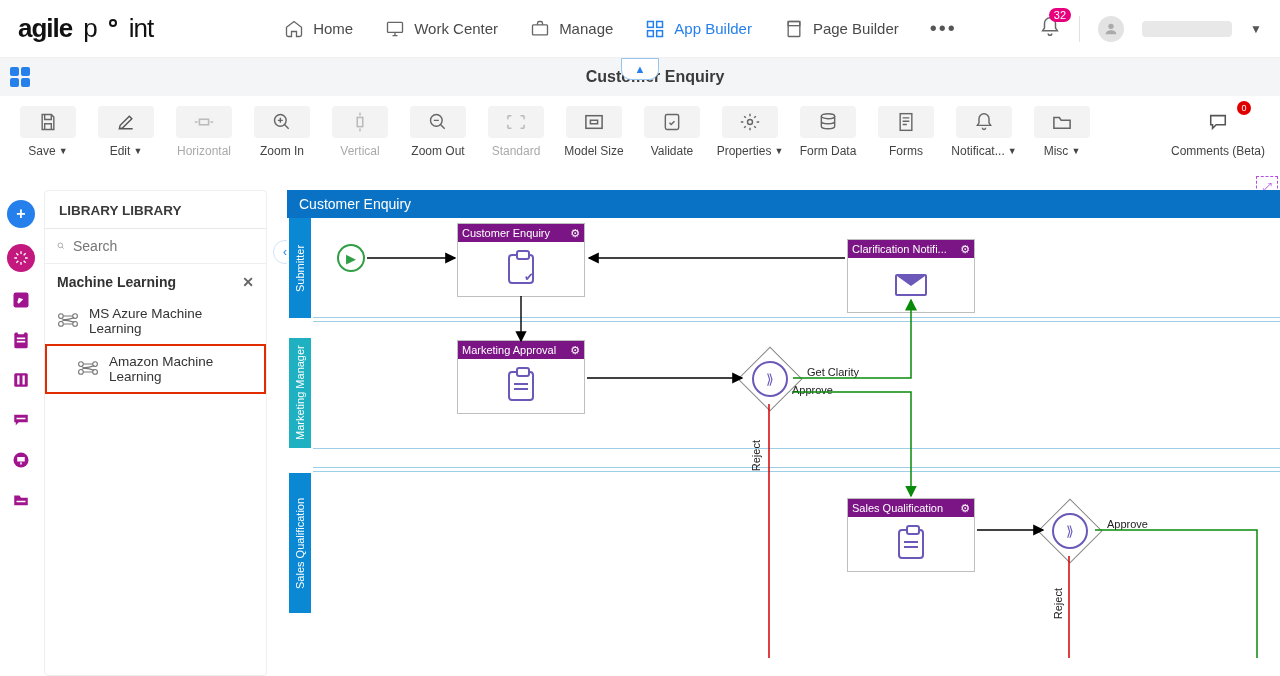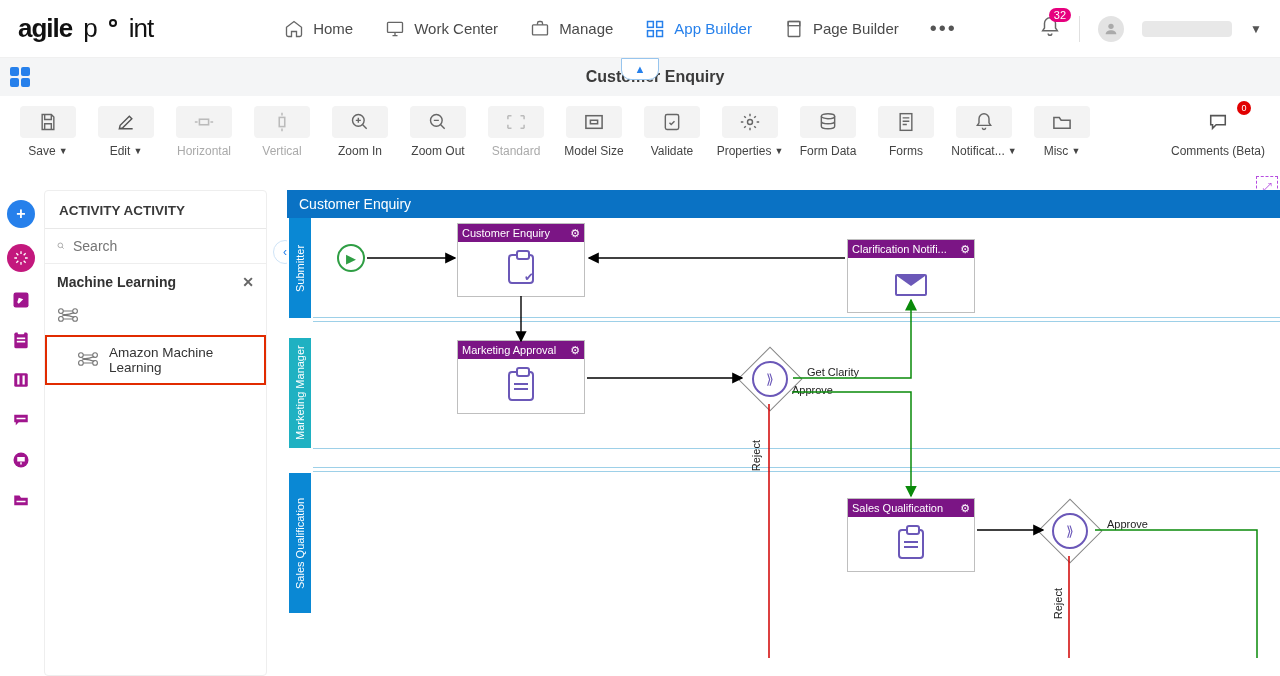--- a/index.html
+++ b/index.html
@@ -215,40 +215,40 @@
     <div class="tool-icon">
         <svg width="22" height="14" viewBox="0 0 24 14" fill="none" stroke="#bbb" stroke-width="1.7">
           <rect x="7" y="4" width="10" height="6"></rect>
           <path d="M2 7h3 M19 7h3"></path>
         </svg>
       </div>
     <div class="tool-label">
         <span>Horizontal</span>
       </div>
   </div>
+  <div class="tool">
+    <div class="tool-icon">
+        <svg width="20" height="20" viewBox="0 0 24 24" fill="none" stroke="#666" stroke-width="1.7">
+          <circle cx="10" cy="10" r="7"></circle>
+          <path d="M15 15l5 5 M10 7v6 M7 10h6"></path>
+        </svg>
+      </div>
+    <div class="tool-label">
+        <span>Zoom In</span>
+      </div>
+  </div>
   <div class="tool muted">
     <div class="tool-icon">
         <svg width="14" height="22" viewBox="0 0 14 24" fill="none" stroke="#bbb" stroke-width="1.7">
           <rect x="4" y="7" width="6" height="10"></rect>
           <path d="M7 2v3 M7 19v3"></path>
         </svg>
       </div>
     <div class="tool-label">
         <span>Vertical</span>
-      </div>
-  </div>
-  <div class="tool">
-    <div class="tool-icon">
-        <svg width="20" height="20" viewBox="0 0 24 24" fill="none" stroke="#666" stroke-width="1.7">
-          <circle cx="10" cy="10" r="7"></circle>
-          <path d="M15 15l5 5 M10 7v6 M7 10h6"></path>
-        </svg>
-      </div>
-    <div class="tool-label">
-        <span>Zoom In</span>
       </div>
   </div>
   <div class="tool">
     <div class="tool-icon">
         <svg width="20" height="20" viewBox="0 0 24 24" fill="none" stroke="#666" stroke-width="1.7">
           <circle cx="10" cy="10" r="7"></circle>
           <path d="M15 15l5 5 M7 10h6"></path>
         </svg>
       </div>
     <div class="tool-label">
@@ -401,21 +401,21 @@
       </div>
     <div class="rail-item">
         <svg width="18" height="16" viewBox="0 0 24 20" fill="#a0158d">
           <path d="M3 4h7l2 3h9v10H3z"></path>
           <rect x="6" y="11" width="12" height="2" fill="#fff"></rect>
         </svg>
       </div>
   </div>
 
   <div class="lib-panel">
-    <div class="lib-head">ACTIVITY ACTIVITY</div>
+    <div class="lib-head">LIBRARY LIBRARY</div>
     <div class="lib-search">
       <svg width="18" height="18" viewBox="0 0 24 24" fill="none" stroke="#888" stroke-width="2">
           <circle cx="10" cy="10" r="7"></circle>
           <path d="M15 15l5 5"></path>
         </svg>
       <input type="text" placeholder="Search" style="">
     </div>
     <div class="lib-group">
       <span>Machine Learning</span>
       <span style="color:#666;cursor:pointer">✕</span>
@@ -423,20 +423,21 @@
     <div class="lib-item">
       <span class="glyph">
         <svg width="22" height="18" viewBox="0 0 28 20" fill="none" stroke="#777" stroke-width="1.4">
             <circle cx="5" cy="5" r="3"></circle>
             <circle cx="5" cy="15" r="3"></circle>
             <circle cx="23" cy="5" r="3"></circle>
             <circle cx="23" cy="15" r="3"></circle>
             <path d="M8 5h12M8 15h12M6 8c0 0 2 4 16 -1M6 12c0 0 2 -4 16 1"></path>
           </svg>
       </span>
+      <span>MS Azure Machine Learning</span>
     </div>
     <div class="lib-item sel">
       <span class="glyph">
         <svg width="22" height="18" viewBox="0 0 28 20" fill="none" stroke="#777" stroke-width="1.4">
             <circle cx="5" cy="5" r="3"></circle>
             <circle cx="5" cy="15" r="3"></circle>
             <circle cx="23" cy="5" r="3"></circle>
             <circle cx="23" cy="15" r="3"></circle>
             <path d="M8 5h12M8 15h12M6 8c0 0 2 4 16 -1M6 12c0 0 2 -4 16 1"></path>
           </svg>

